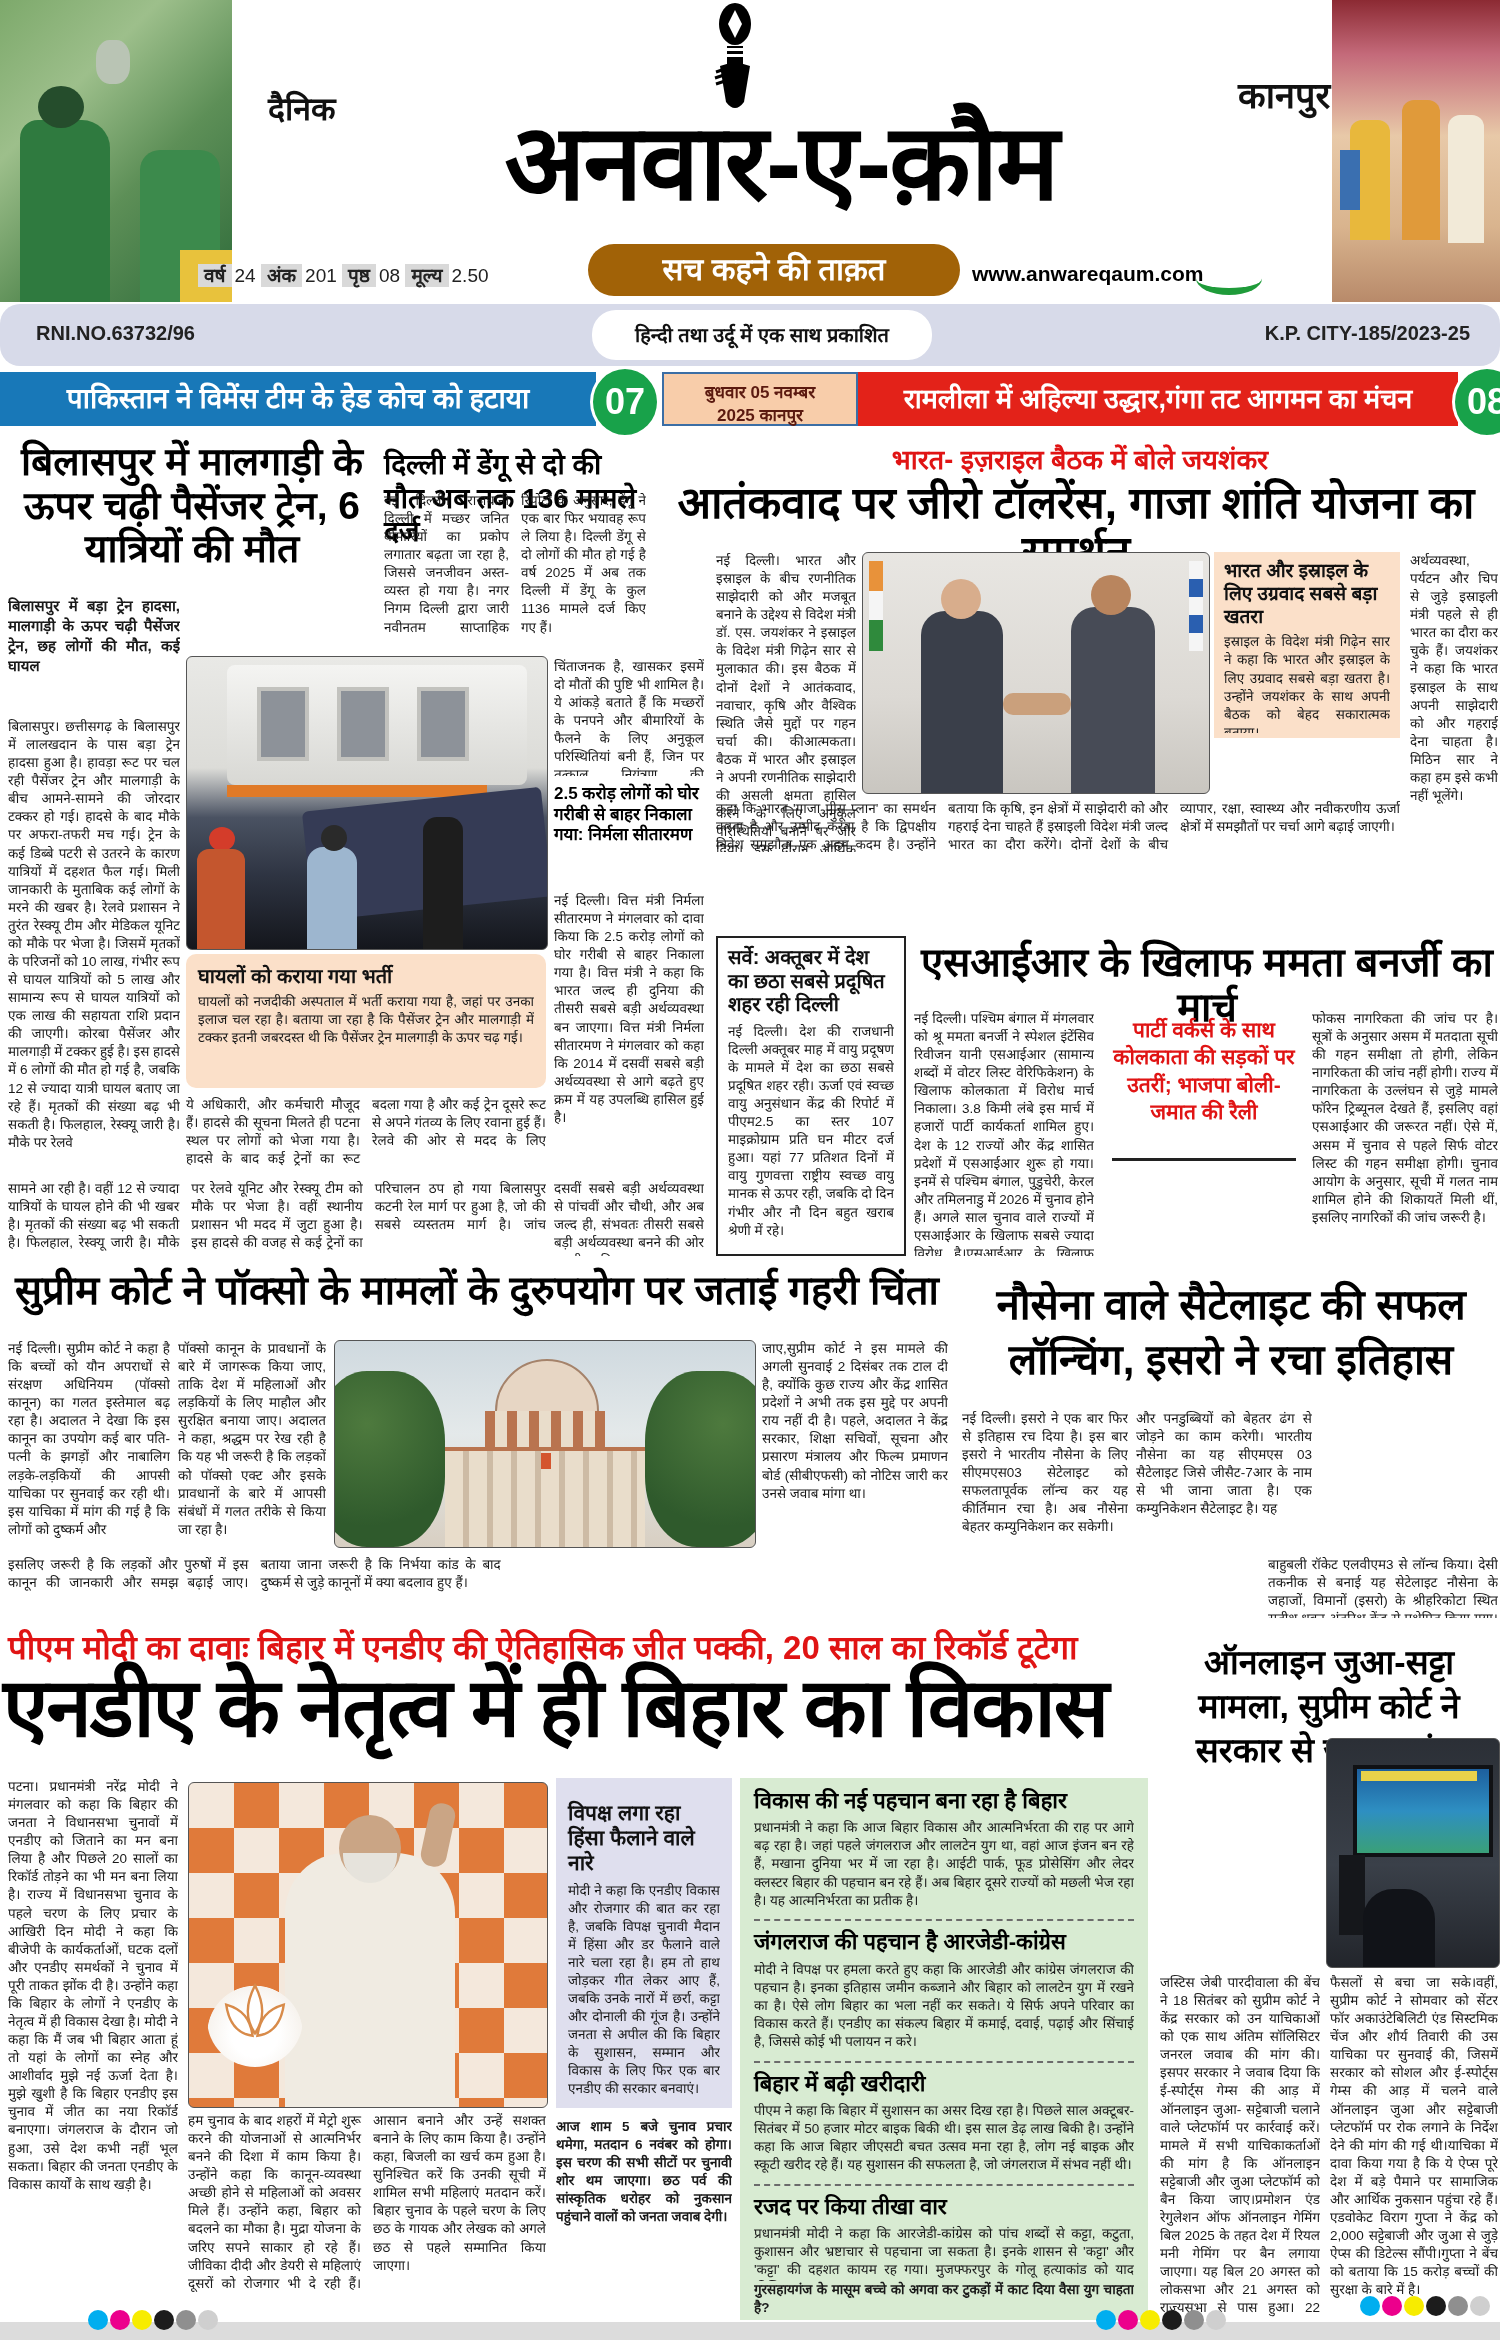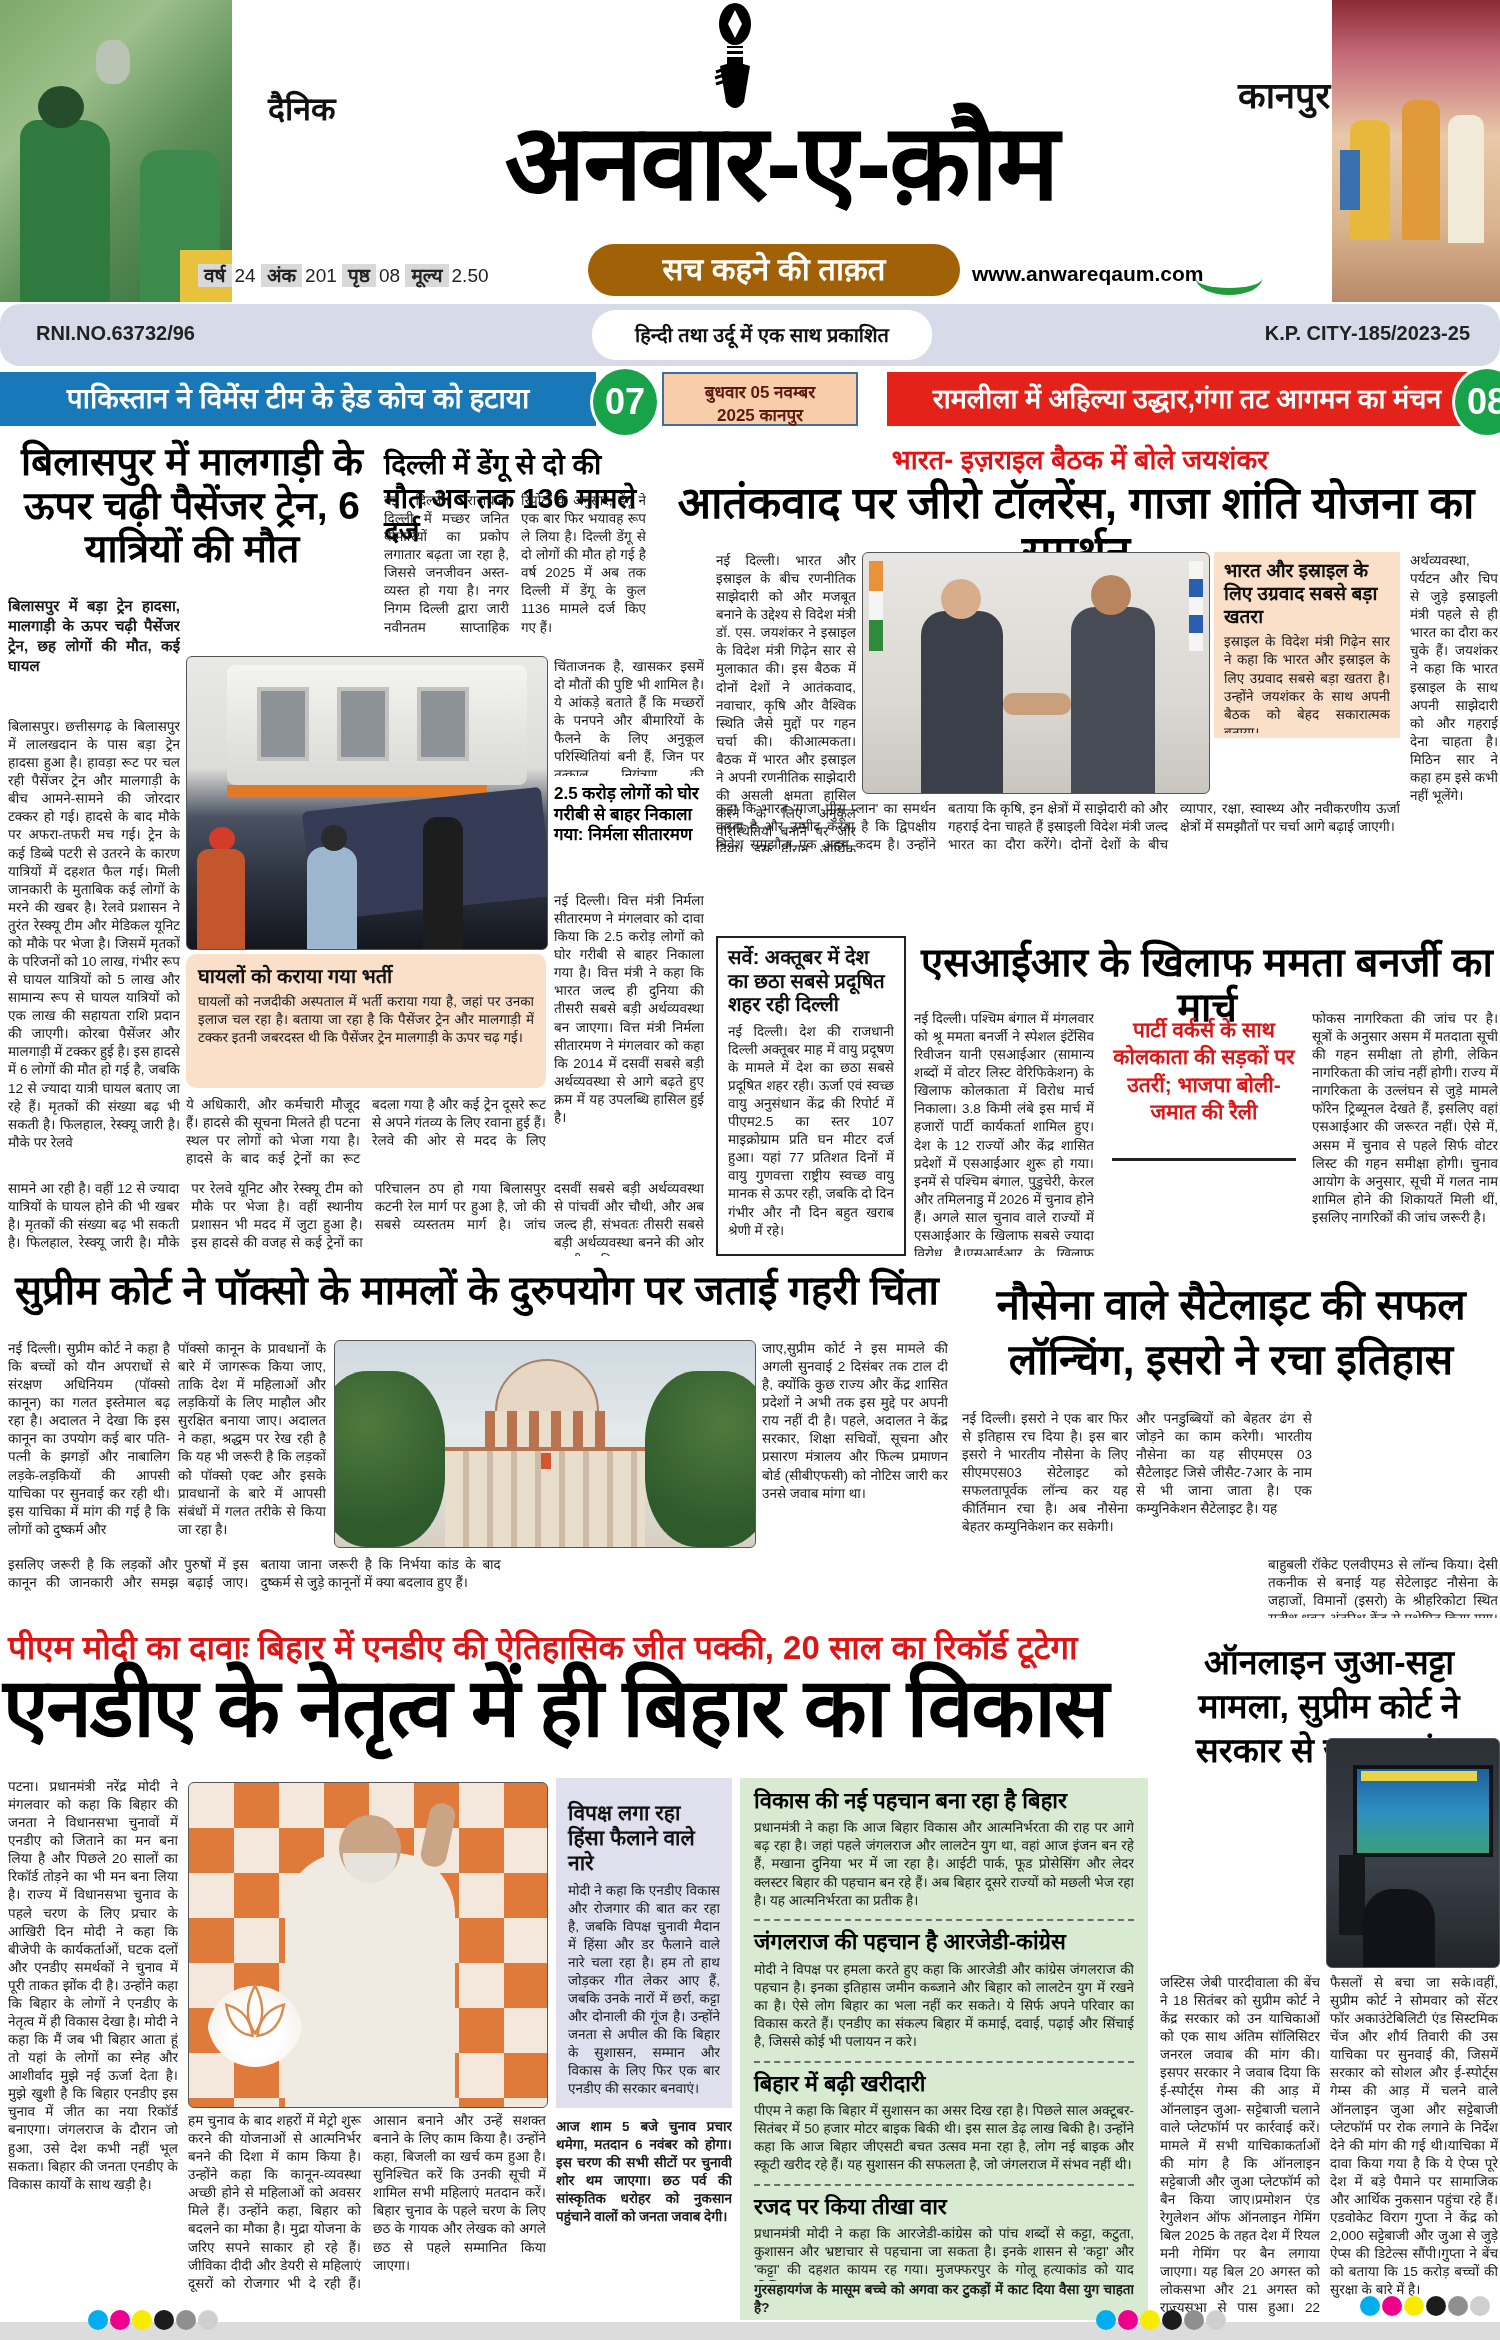--- a/index.html
+++ b/index.html
@@ -89,21 +89,21 @@
   <div class="abs" style="left:0;top:372px;width:596px;height:54px;background:#1878b8;">
     <div class="center white" style="font-size:28px;font-weight:900;line-height:54px;">पाकिस्तान ने विमेंस टीम के हेड कोच को हटाया</div>
   </div>
   <div class="abs center" style="left:590px;top:366px;width:64px;height:66px;background:#18a24a;border-radius:50%;border:3px solid #fff;">
     <span style="font-size:36px;font-weight:900;color:#fff;line-height:66px;">07</span>
   </div>
   <div class="abs center" style="left:662px;top:372px;width:196px;height:54px;background:#f8cdaa;border:2px solid #3b6ea5;box-sizing:border-box;">
     <div style="font-size:17px;font-weight:900;color:#5b1a10;margin-top:6px;">बुधवार 05 नवम्बर</div>
     <div style="font-size:17px;font-weight:900;color:#5b1a10;">2025 कानपुर</div>
   </div>
-  <div class="abs" style="left:858px;top:372px;width:600px;height:54px;background:#e32219;margin-left:29px;">
+  <div class="abs" style="left:858px;top:372px;width:600px;height:54px;background:#e32219;">
     <div class="center white" style="font-size:27px;font-weight:900;line-height:54px;">रामलीला में अहिल्या उद्धार,गंगा तट आगमन का मंचन</div>
   </div>
   <div class="abs center" style="left:1452px;top:366px;width:64px;height:66px;background:#18a24a;border-radius:50%;border:3px solid #fff;">
     <span style="font-size:36px;font-weight:900;color:#fff;line-height:66px;">08</span>
   </div>
 
   <div class="abs hd center" style="left:6px;top:440px;width:372px;font-size:39px;">बिलासपुर में मालगाड़ी के ऊपर चढ़ी पैसेंजर ट्रेन, 6 यात्रियों की मौत</div>
 
   <div class="abs bt bt-bold j" style="left:8px;top:596px;width:172px;height:118px;font-size:15px;">बिलासपुर में बड़ा ट्रेन हादसा, मालगाड़ी के ऊपर चढ़ी पैसेंजर ट्रेन, छह लोगों की मौत, कई घायल</div>
   <div class="abs bt j" style="left:8px;top:718px;width:172px;height:600px;">बिलासपुर। छत्तीसगढ़ के बिलासपुर में लालखदान के पास बड़ा ट्रेन हादसा हुआ है। हावड़ा रूट पर चल रही पैसेंजर ट्रेन और मालगाड़ी के बीच आमने-सामने की जोरदार टक्कर हो गई। हादसे के बाद मौके पर अफरा-तफरी मच गई। ट्रेन के कई डिब्बे पटरी से उतरने के कारण यात्रियों में दहशत फैल गई। मिली जानकारी के मुताबिक कई लोगों के मरने की खबर है। रेलवे प्रशासन ने तुरंत रेस्क्यू टीम और मेडिकल यूनिट को मौके पर भेजा है। जिसमें मृतकों के परिजनों को 10 लाख, गंभीर रूप से घायल यात्रियों को 5 लाख और सामान्य रूप से घायल यात्रियों को एक लाख की सहायता राशि प्रदान की जाएगी। कोरबा पैसेंजर और मालगाड़ी में टक्कर हुई है। इस हादसे में 6 लोगों की मौत हो गई है, जबकि 12 से ज्यादा यात्री घायल बताए जा रहे हैं। मृतकों की संख्या बढ़ भी सकती है। फिलहाल, रेस्क्यू जारी है। मौके पर रेलवे</div>

